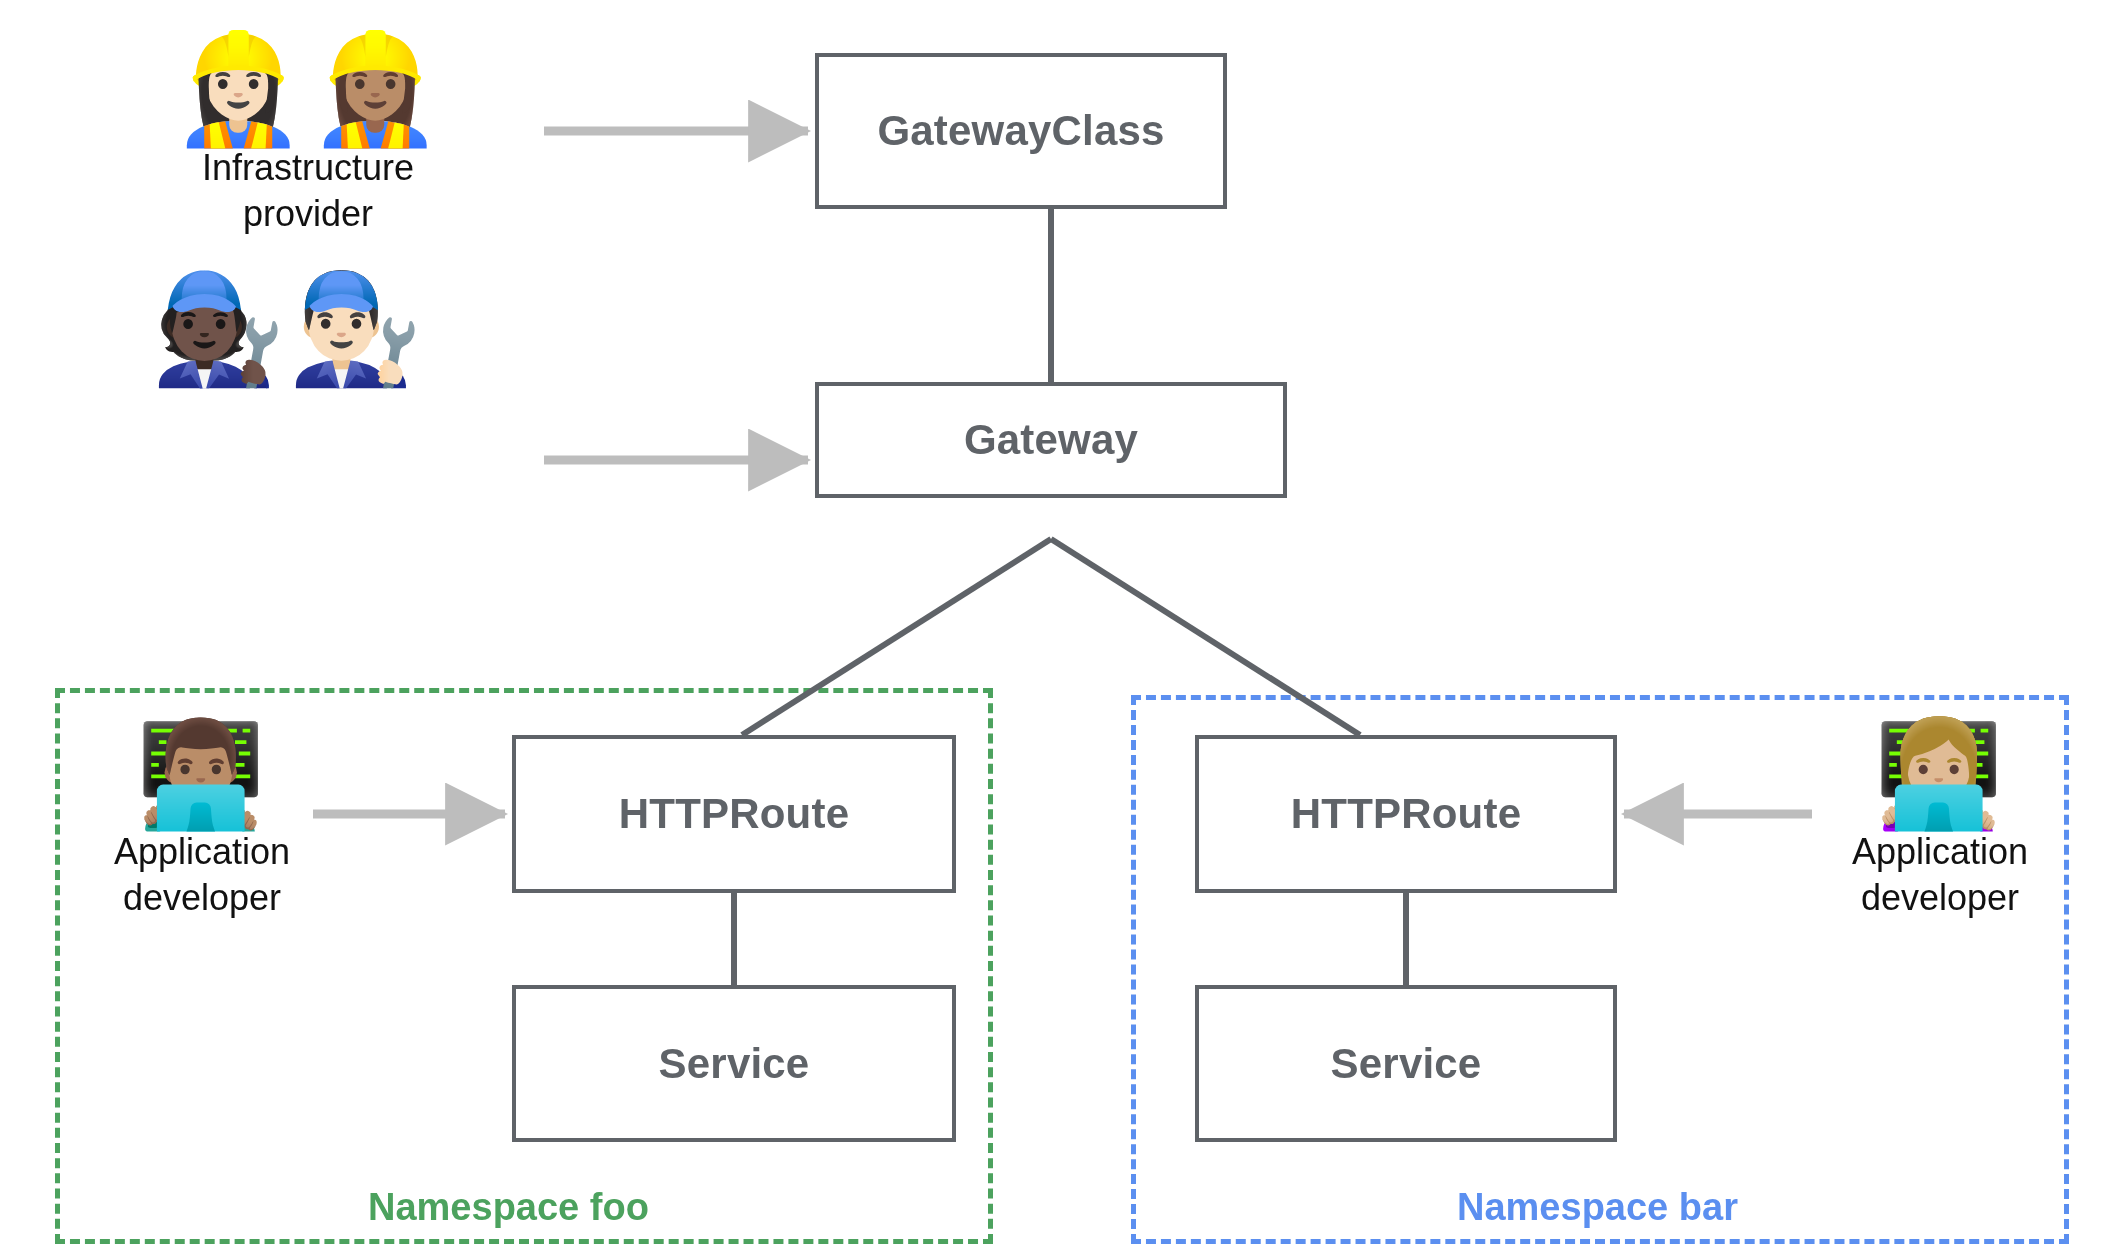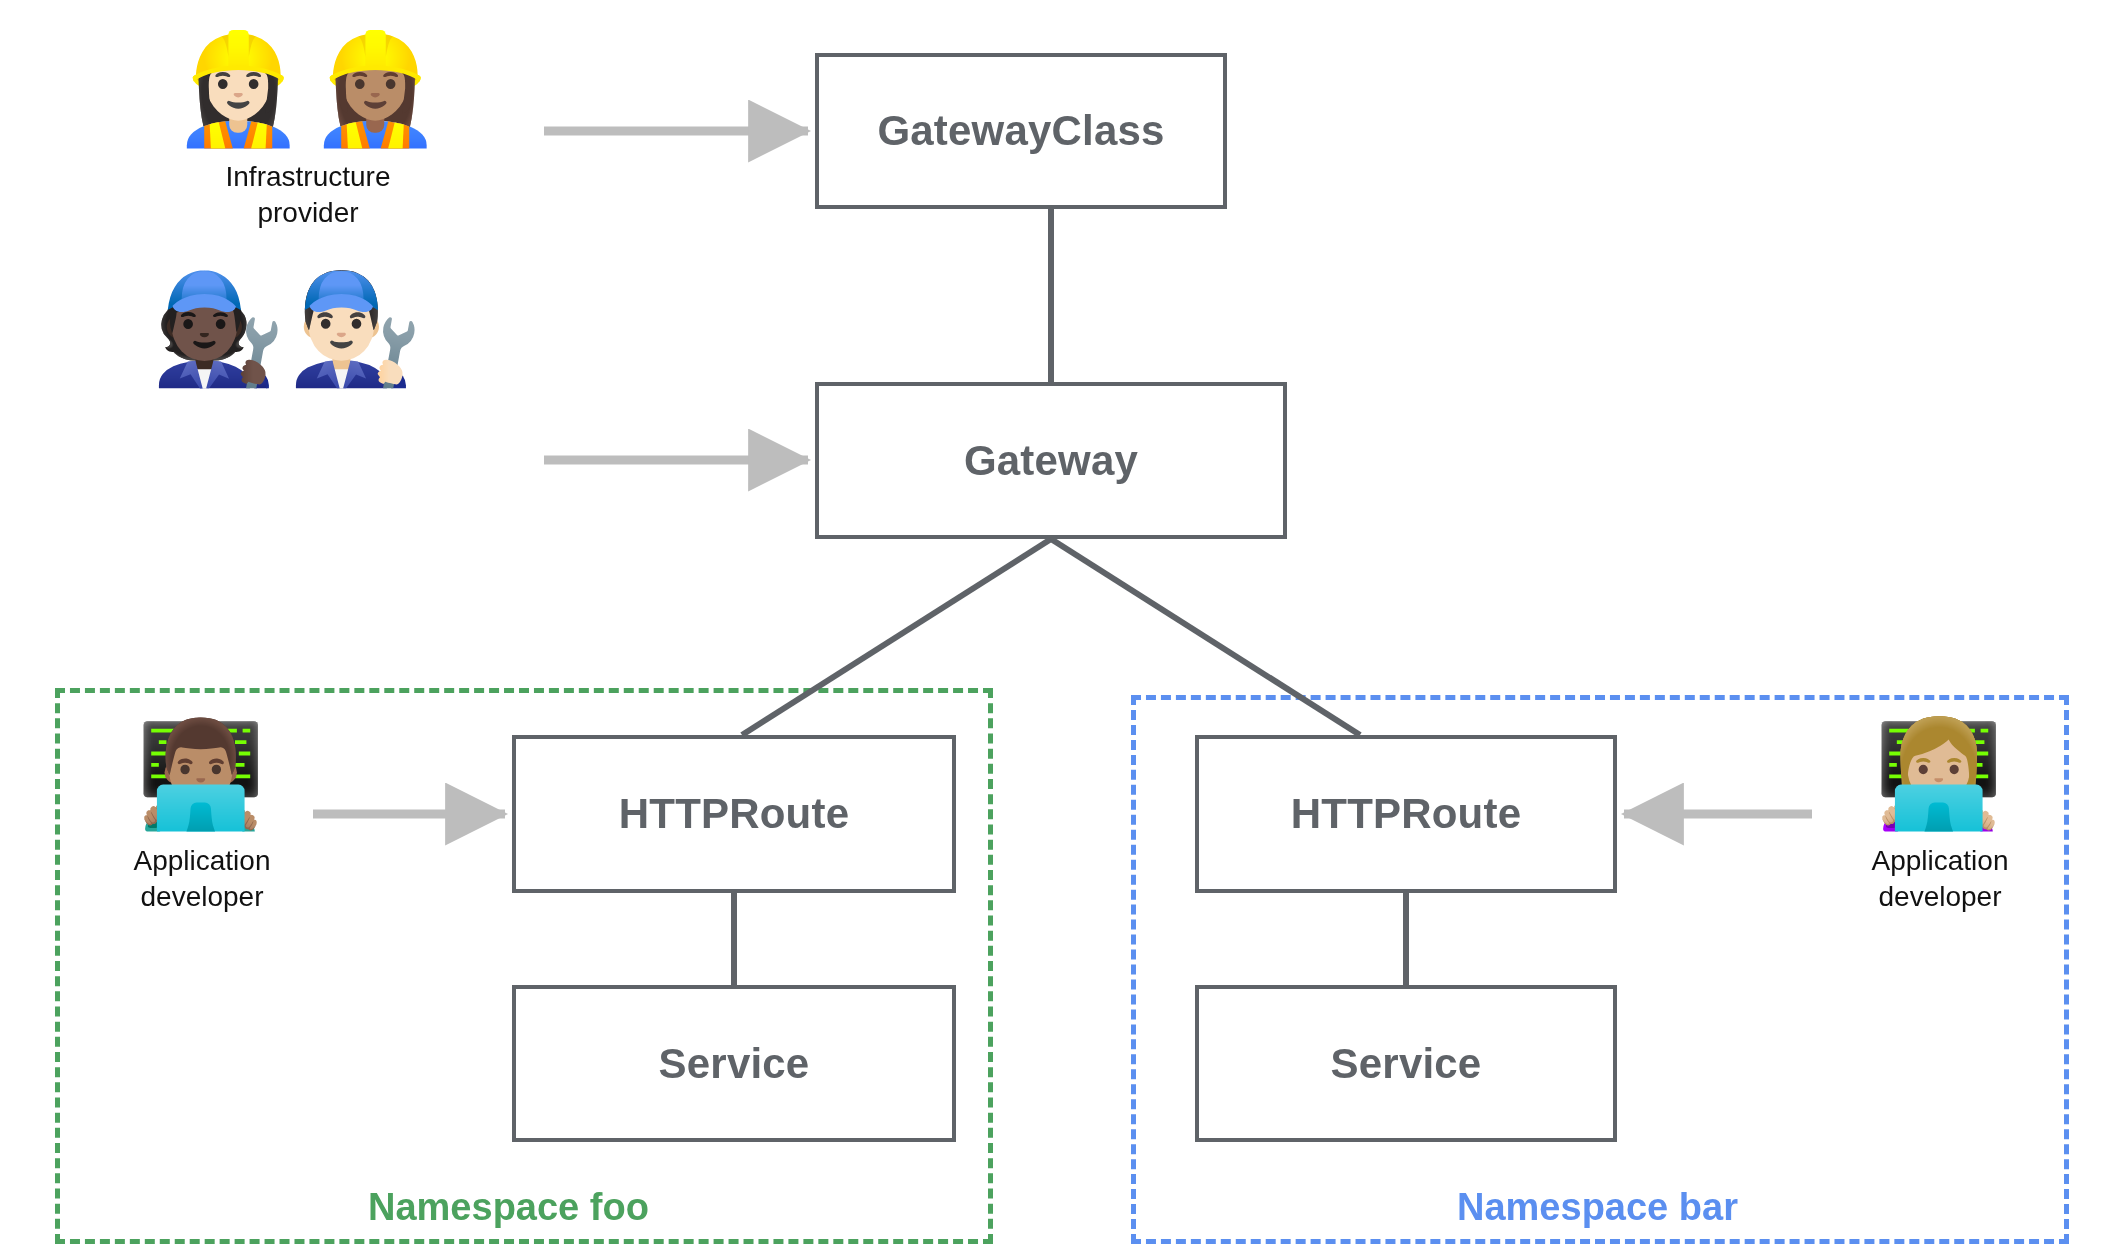--- a/index.html
+++ b/index.html
@@ -39,21 +39,21 @@
   .node .node-label {
     color: #5f6368;
     font-size: 42px;
     font-weight: 700;
     letter-spacing: 0.2px;
     line-height: 1;
     white-space: nowrap;
   }
 
   #node-gatewayclass { left: 815px;  top: 53px;  width: 412px; height: 156px; }
-  #node-gateway      { left: 815px;  top: 382px; width: 472px; height: 157px; }
+  #node-gateway      { left: 815px;  top: 382px; width: 472px; height: 116px; }
   #node-httproute-foo{ left: 512px;  top: 735px; width: 444px; height: 158px; }
   #node-service-foo  { left: 512px;  top: 985px; width: 444px; height: 157px; }
   #node-httproute-bar{ left: 1195px; top: 735px; width: 422px; height: 158px; }
   #node-service-bar  { left: 1195px; top: 985px; width: 422px; height: 157px; }
 
   
   .namespace {
     position: absolute;
     box-sizing: border-box;
     border-width: 5px;
@@ -88,22 +88,22 @@
     width: 340px;
   }
   .persona-emojis {
     font-size: 108px;
     line-height: 1.05;
     letter-spacing: 2px;
     white-space: nowrap;
     font-family: "DejaVu Sans", sans-serif;
   }
   .persona-caption {
-    margin-top: 14px;
-    font-size: 28px;
+    margin-top: 0;
+    font-size: 36px;
     line-height: 1.28;
     color: #111111;
     text-align: center;
     white-space: pre-line;
   }
 
   #persona-infra    { left: 138px;  top: 32px; }
   #persona-cluster  { left: 118px;  top: 272px; }
   #persona-dev-foo  { left: 52px;   top: 720px;  width: 300px; }
   #persona-dev-bar  { left: 1790px; top: 720px;  width: 300px; }

